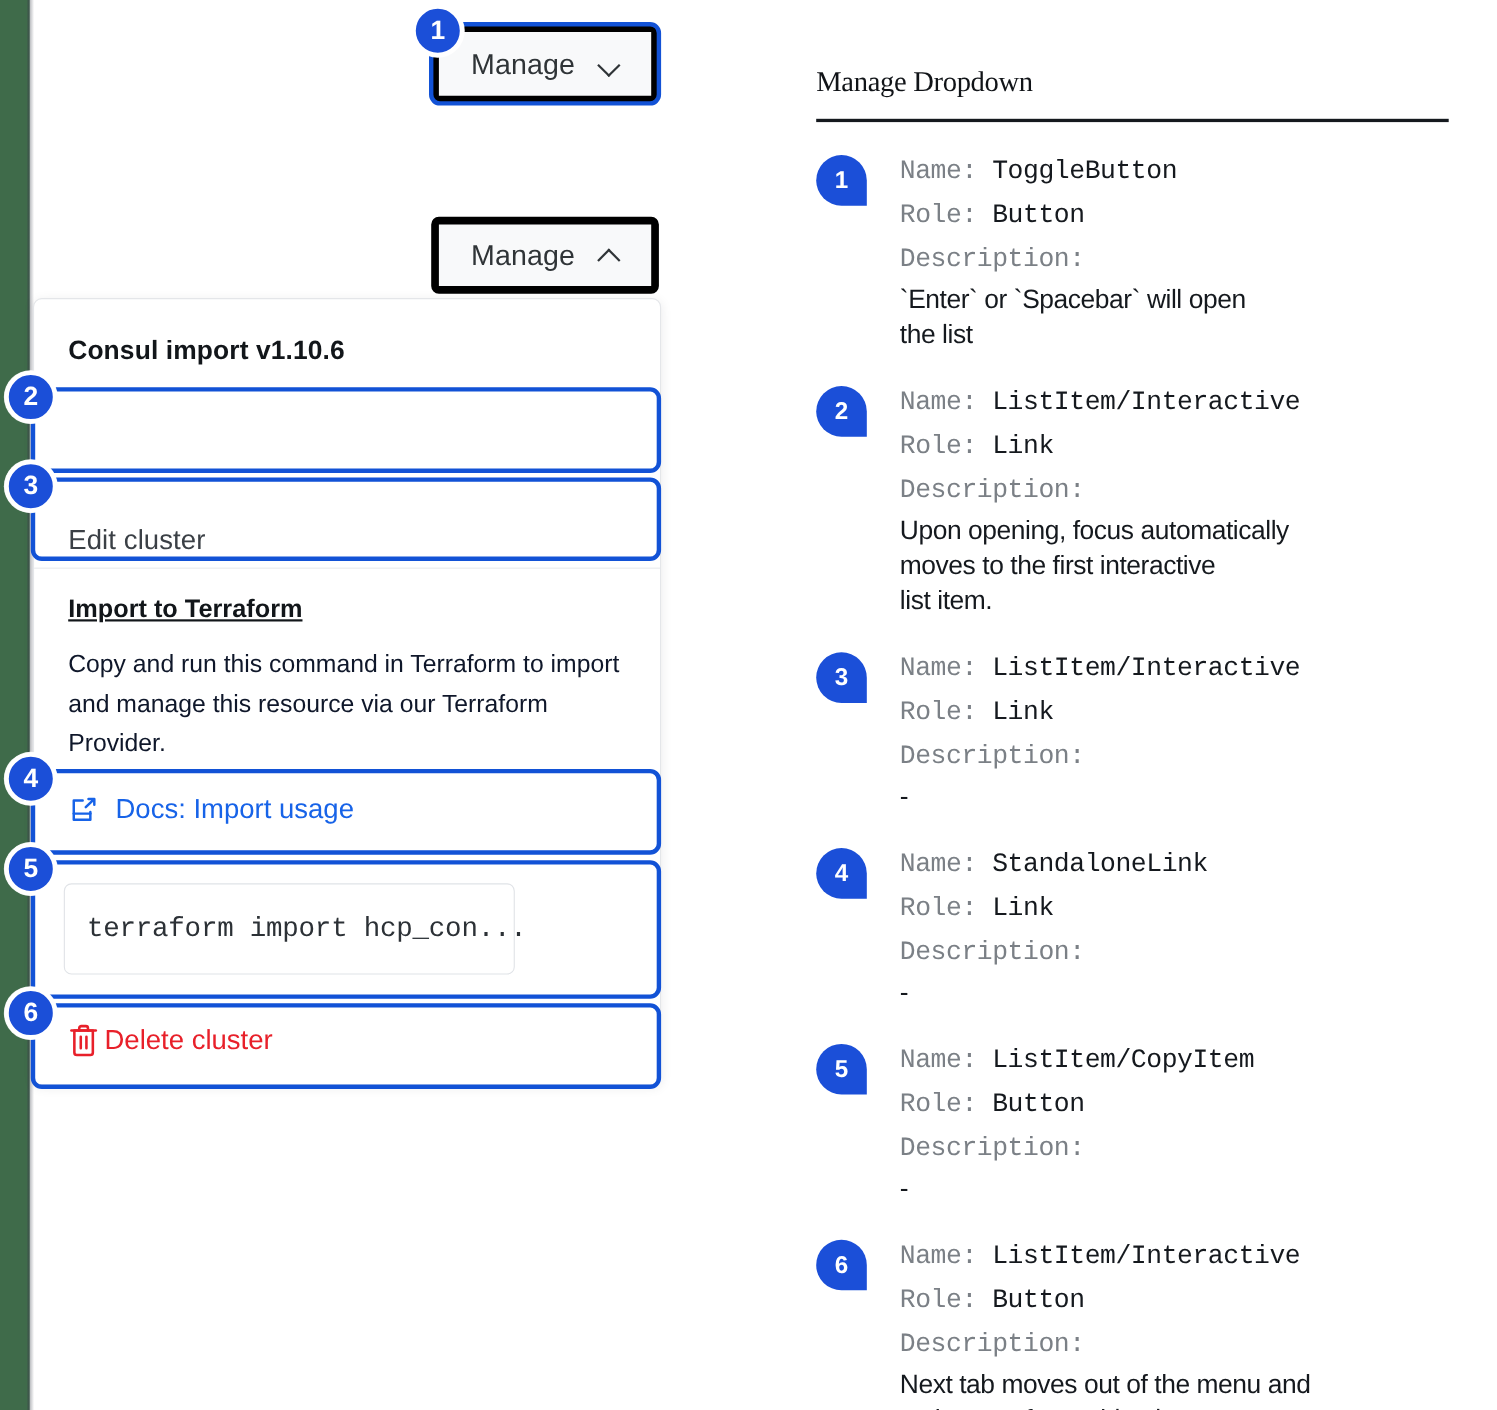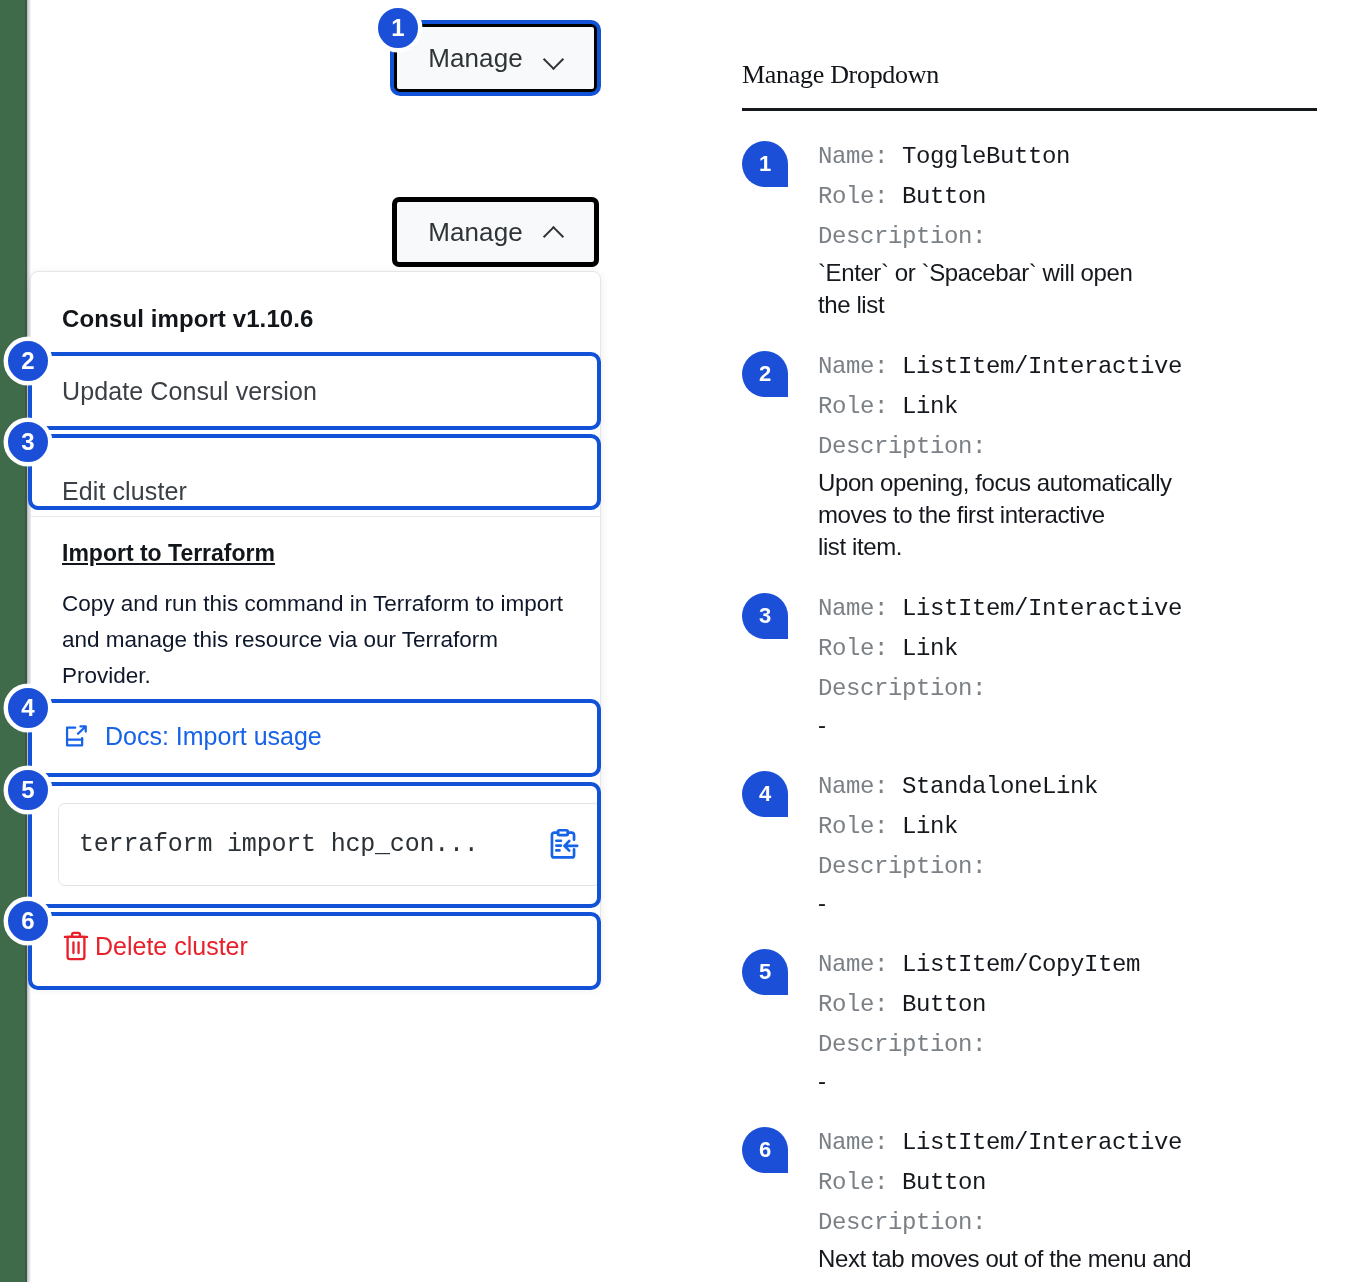--- a/index.html
+++ b/index.html
@@ -19,21 +19,21 @@
   .sidebar-strip-shadow {
     position: absolute; left: 25px; top: 0; width: 6px; height: 1282px;
     background: linear-gradient(to right, rgba(60,65,75,.55), rgba(60,65,75,0));
   }
 
   
   .manage-btn {
     position: absolute;
     display: flex; align-items: center; justify-content: center; gap: 22px;
     background: #f8f9fa;
-    border: 5px solid #000000;
+    border: 7px solid #000000;
     border-radius: 7px;
     color: #2f3437;
     font-size: 26px;
     letter-spacing: .1px;
   }
   #manage-btn-collapsed { left: 392px; top: 22px; width: 207px; height: 72px; }
   #manage-btn-expanded  { left: 392px; top: 197px; width: 207px; height: 70px; }
 
   .chev { display: block; width: 18px; height: 18px; position: relative; }
   .chev::before {
@@ -97,21 +97,21 @@
     position: absolute; left: 62px; top: 722px;
     display: flex; align-items: center; gap: 16px;
     color: #1763e8; font-size: 25px; font-weight: 500;
     text-decoration: none;
     justify-content: flex-end;
   }
   .docs-icon { width: 27px; height: 27px; display: block; }
 
   
   .tf-input {
-    position: absolute; left: 58px; top: 803px; width: 543px; height: 83px;
+    position: absolute; left: 58px; top: 803px; width: 410px; height: 83px;
     background: #fff; border: 1.5px solid #e0e3e7; border-radius: 7px;
     display: flex; align-items: center; padding: 0 20px 0 20px;
     justify-content: space-between;
     gap: 44px;
   }
   .tf-code {
     font-family: "Liberation Mono", "DejaVu Sans Mono", monospace;
     font-size: 25px; color: #2c3136; letter-spacing: -.2px; white-space: nowrap;
   }
   .copy-btn {
@@ -196,21 +196,20 @@
 
   <div class="manage-btn" id="manage-btn-expanded">
     <span>Manage</span>
     <span class="chev up"></span>
   </div>
 
   <div class="menu-panel"></div>
 
   <div class="menu-head">Consul import v1.10.6</div>
 
-  <div class="menu-item" id="mi-update">Update Consul version</div>
   <div class="menu-item" id="mi-edit">Edit cluster</div>
 
   <div class="menu-divider" id="div-a"></div>
 
   <div class="tf-title">Import to Terraform</div>
   <div class="tf-desc">Copy and run this command in Terraform to import and manage this resource via our Terraform Provider.</div>
 
   <a class="docs-row" href="#">
     <svg class="docs-icon" viewBox="0 0 24 24" fill="none">
       <path d="M4.5 4.2h7.2M4.5 4.2v15.6h13.4v-6.4" stroke="#1763e8" stroke-width="2" stroke-linecap="round" stroke-linejoin="round"></path>

